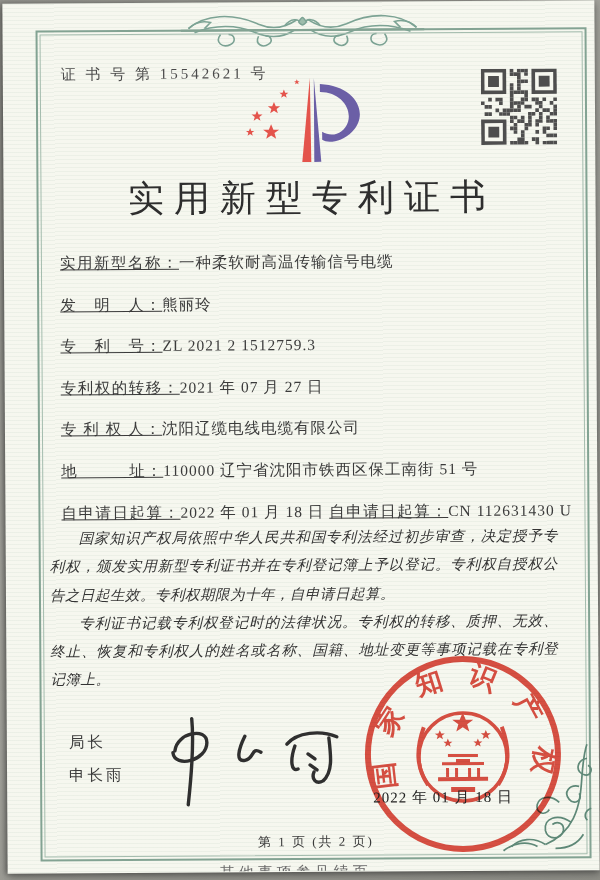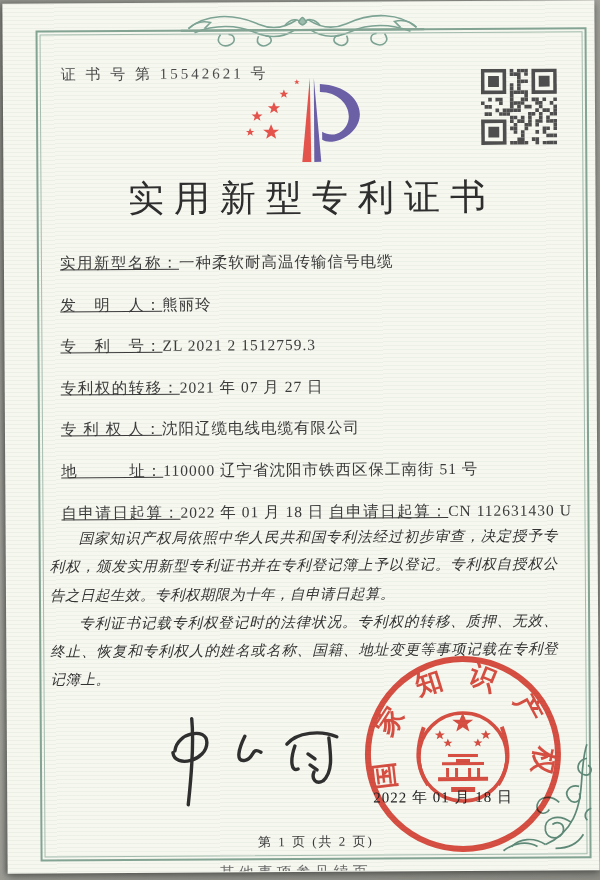--- a/index.html
+++ b/index.html
@@ -269,20 +269,24 @@
       <span class="g1"><span class="lab">自申请日起算：</span><span>2022 年 01 月 18 日</span></span>
       <span><span class="lab">自申请日起算：</span><span>CN 112631430 U</span></span>
     </div>
   </div>
 
   <div class="paras">
     <p>国家知识产权局依照中华人民共和国专利法经过初步审查，决定授予专利权，颁发实用新型专利证书并在专利登记簿上予以登记。专利权自授权公告之日起生效。专利权期限为十年，自申请日起算。</p>
     <p>专利证书记载专利权登记时的法律状况。专利权的转移、质押、无效、终止、恢复和专利权人的姓名或名称、国籍、地址变更等事项记载在专利登记簿上。</p>
   </div>
 
+  <div class="officer">
+    <div>局长</div>
+    <div>申长雨</div>
+  </div>
 
   <svg class="sig" viewBox="0 0 215 98">
     <g stroke="#2f2f2f" stroke-width="3.4" fill="none" stroke-linecap="round">
       <path d="M30 40 C32 22, 62 16, 62 32 C62 50, 30 58, 28 42"></path>
       <path d="M47 8 C49 30, 46 68, 43 94"></path>
       <path d="M100 26 C94 38, 90 52, 100 50 C110 48, 106 36, 116 42"></path>
       <path d="M142 34 C152 22, 176 20, 192 27"></path>
       <path d="M150 36 C145 50, 146 62, 153 59"></path>
       <path d="M184 28 C186 46, 188 62, 178 71 C171 75, 166 69, 169 62"></path>
       <path d="M163 44 l7 5"></path>

